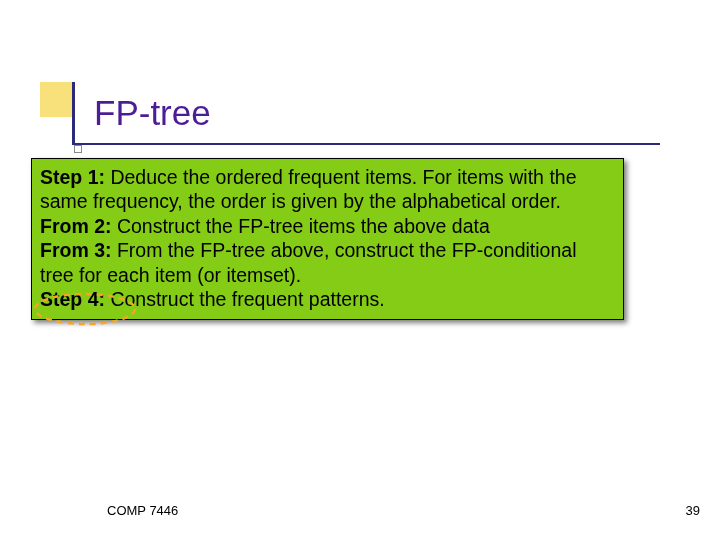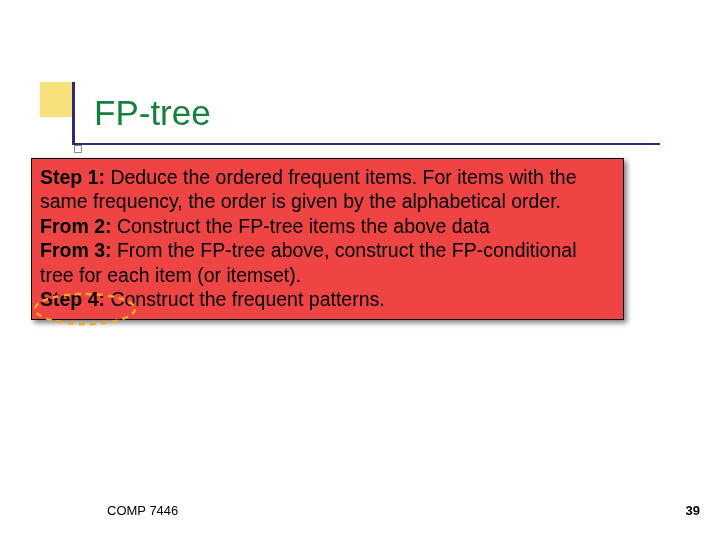--- a/index.html
+++ b/index.html
@@ -61,30 +61,30 @@
     background: #fff;
     z-index: 4;
   }
   .title {
     position: absolute;
     left: 94px;
     top: 93px;
     font-size: 35px;
     font-weight: 400;
     font-family: Verdana, Geneva, sans-serif;
-    color: #15803d;
+    color: #4c1d95;
     z-index: 5;
   }
   .content-box {
     position: absolute;
     left: 31px;
     top: 158px;
     width: 593px;
     padding: 6px 8px 8px 8px;
-    background: #ef4444;
+    background: #84cc16;
     border: 1px solid #000;
     box-shadow: 3px 3px 5px rgba(0,0,0,0.5);
     font-family: Verdana, Geneva, sans-serif;
     font-size: 19.5px;
     line-height: 1.25;
     color: #000;
     z-index: 2;
     box-sizing: border-box;
   }
   .content-box .b { font-weight: bold; }
@@ -106,21 +106,20 @@
     font-family: Verdana, Geneva, sans-serif;
     color: #000;
   }
   .footer-right {
     position: absolute;
     right: 20px;
     bottom: 22px;
     font-size: 13px;
     font-family: Verdana, Geneva, sans-serif;
     color: #000;
-    font-weight: bold;
   }
 </style>
 </head>
 <body>
 
 <div class="slide">
 
   <div class="deco-square"></div>
   <div class="deco-vline"></div>
   <div class="deco-hline"></div>

